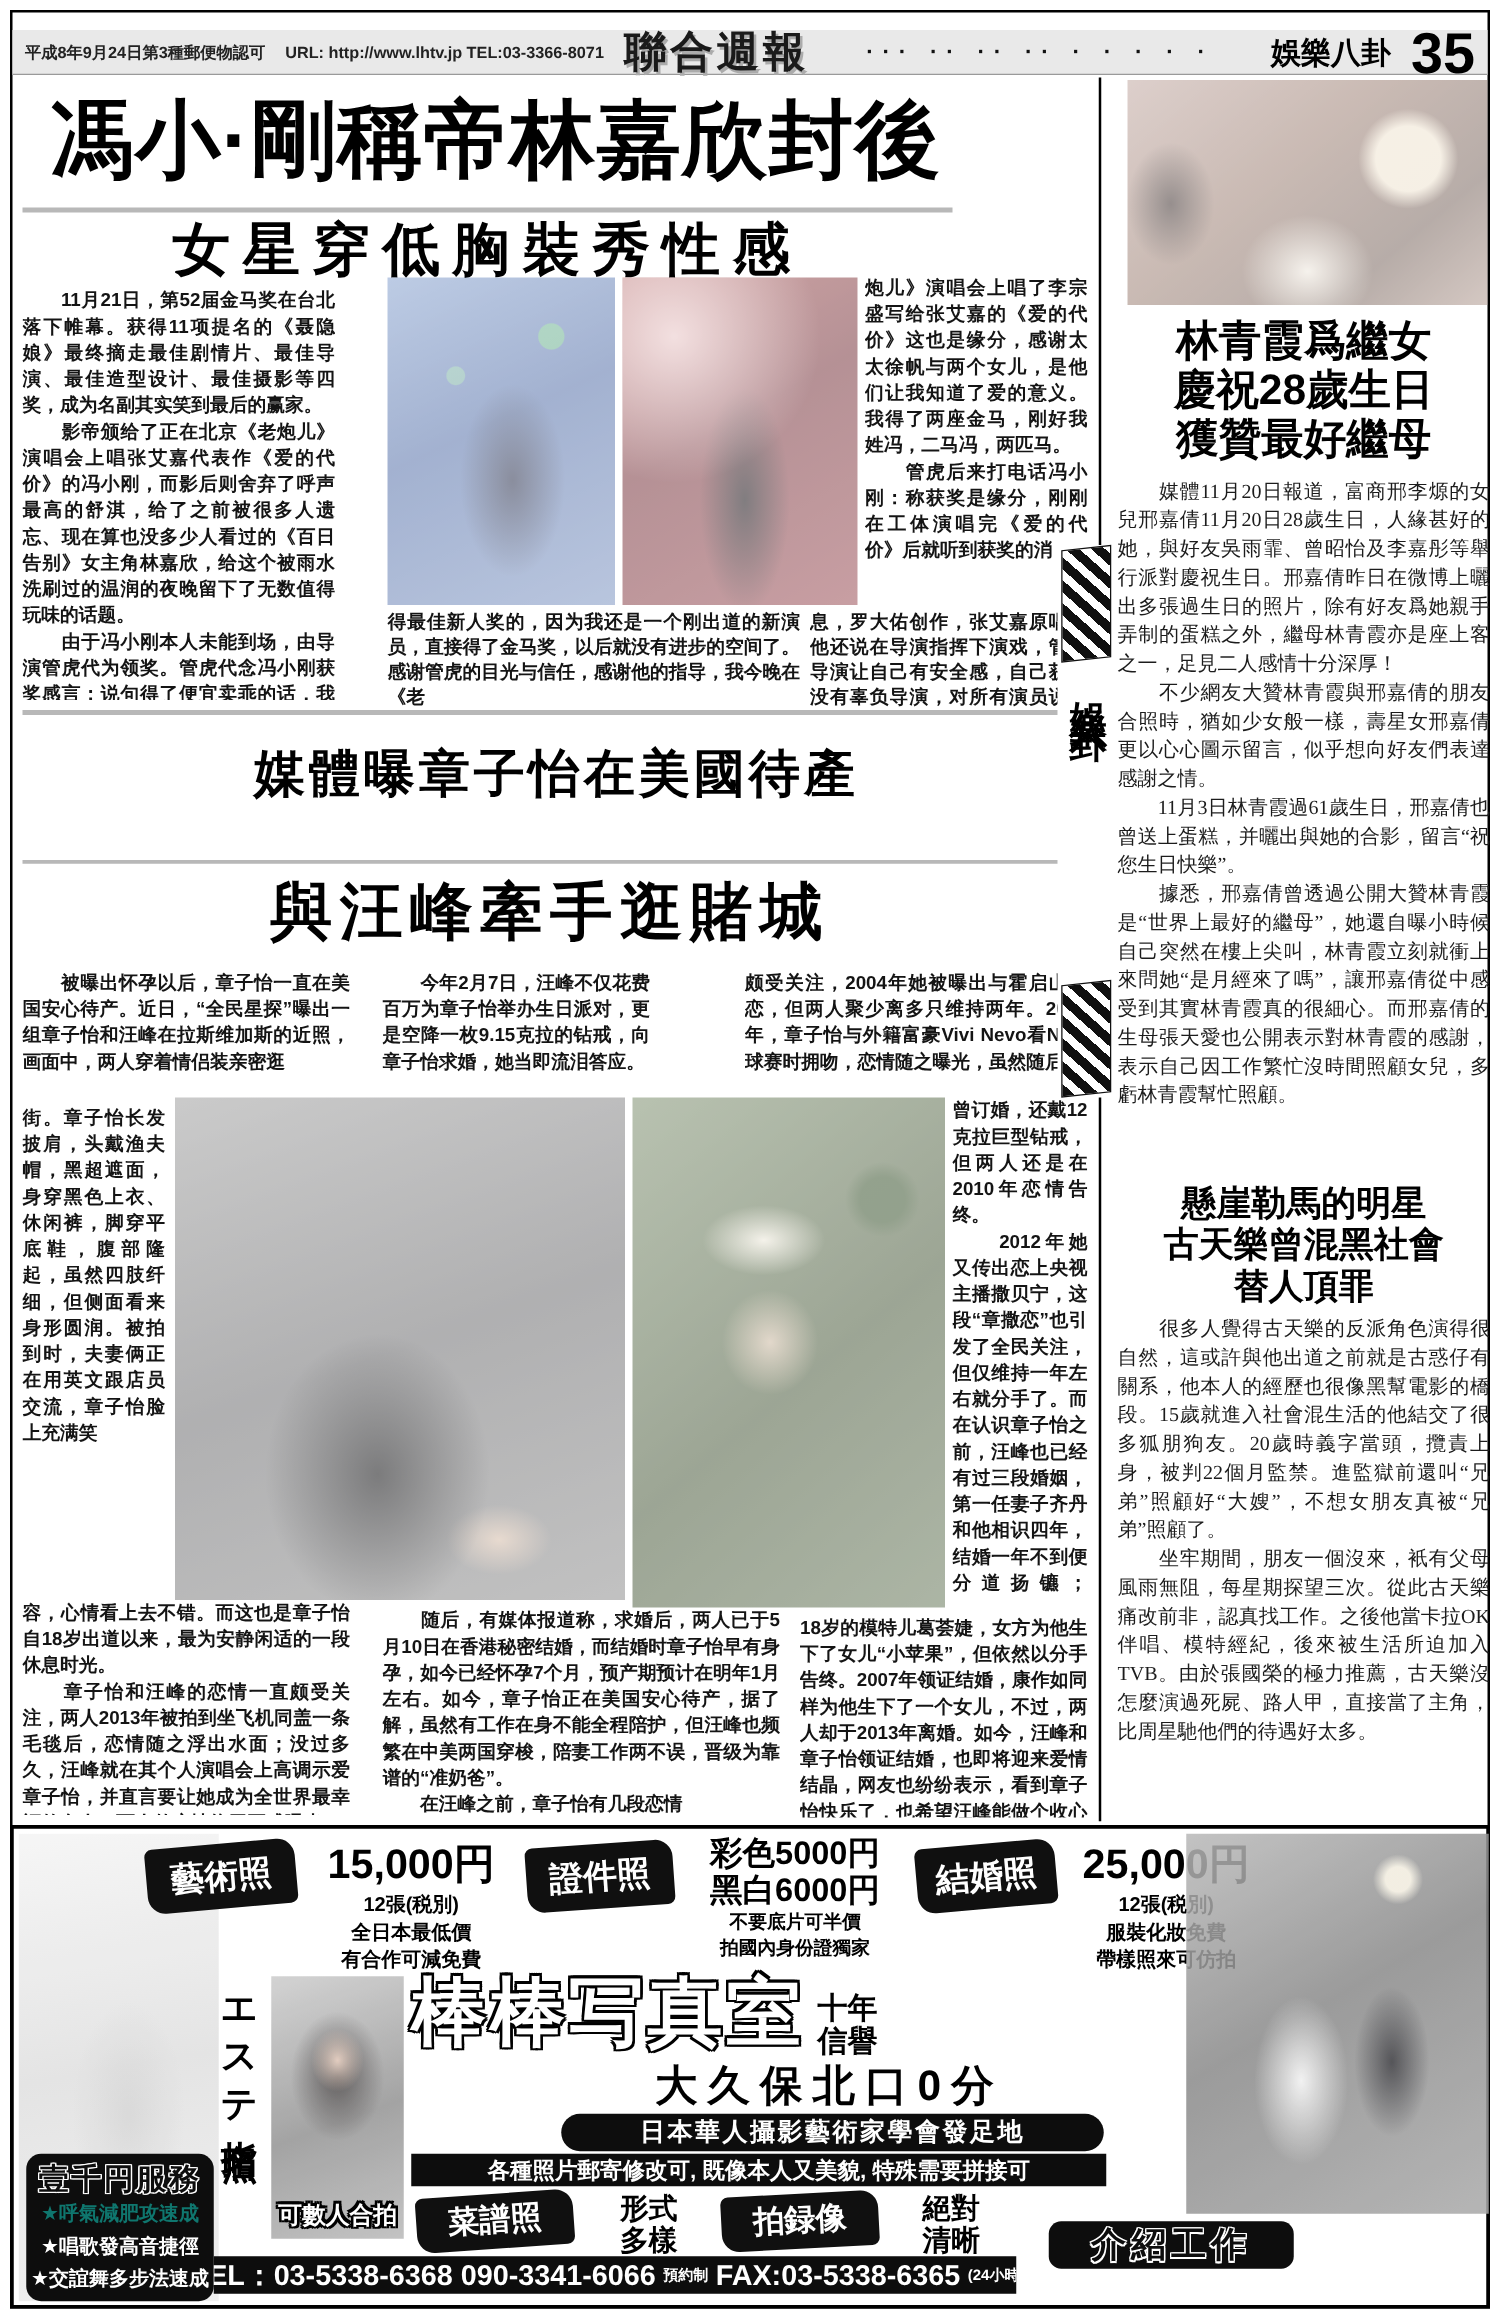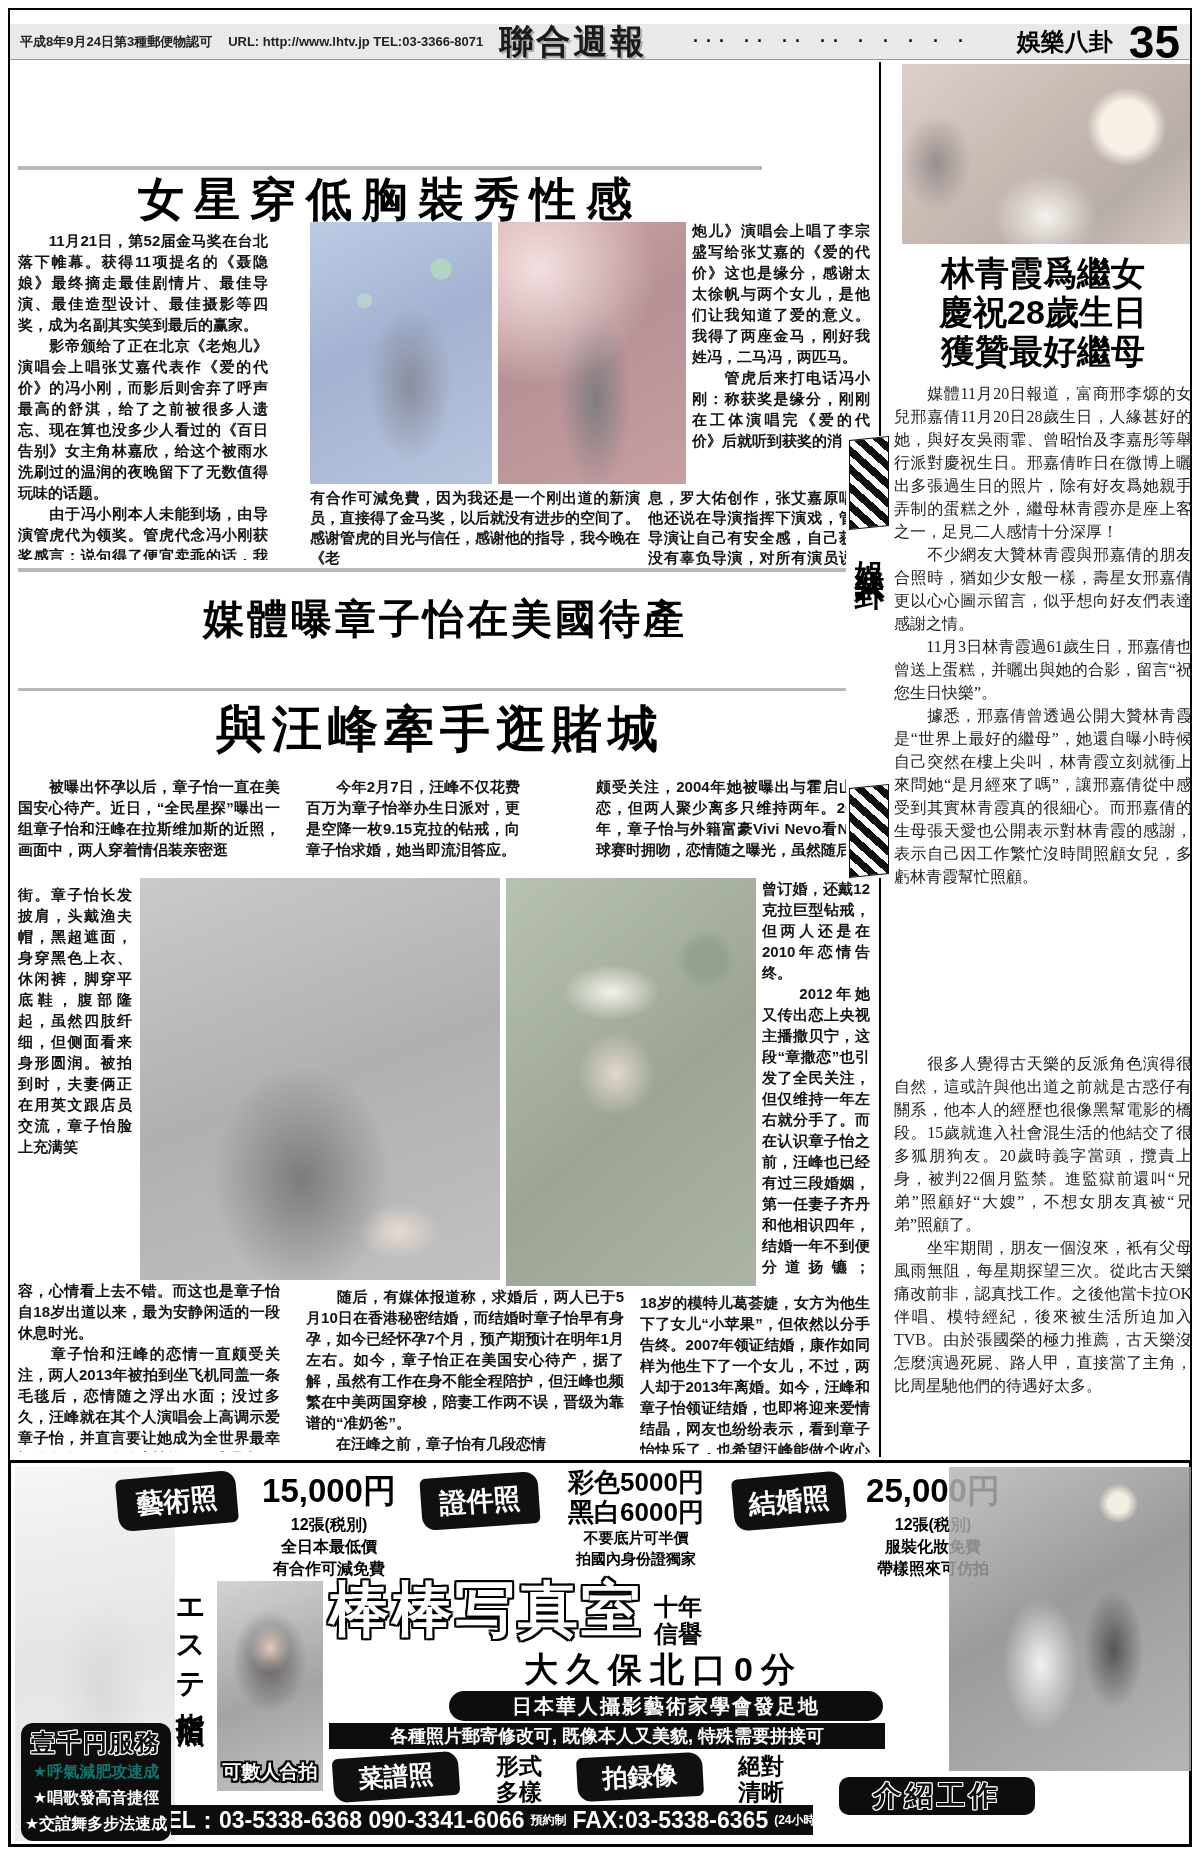--- a/index.html
+++ b/index.html
@@ -74,31 +74,32 @@
 
   <div class="abs header-bar" style="left:10px;top:24px;width:1180px;height:36px;">
     <span class="small-head">平成8年9月24日第3種郵便物認可</span>
     <span class="small-head">URL: http://www.lhtv.jp  TEL:03-3366-8071</span>
     <span class="masthead">聯合週報</span>
     <span class="dots">··· ·· ·· ·· · · · · ·</span>
     <span class="section-name">娛樂八卦</span>
     <span class="pagenum">35</span>
   </div>
 
+  <div class="abs hl" style="left:28px;top:66px;width:736px;height:92px;font-size:68px;line-height:92px;letter-spacing:1px;">馮小·剛稱帝林嘉欣封後</div>
   <div class="abs rule" style="left:18px;top:166px;width:744px;height:4px;"></div>
   <div class="abs calli" style="left:18px;top:172px;width:744px;height:54px;font-size:46px;line-height:54px;letter-spacing:10px;">女星穿低胸裝秀性感</div>
 
   <div class="abs txt" style="left:18px;top:230px;width:250px;height:330px;">　　11月21日，第52届金马奖在台北落下帷幕。获得11项提名的《聂隐娘》最终摘走最佳剧情片、最佳导演、最佳造型设计、最佳摄影等四奖，成为名副其实笑到最后的赢家。
 　　影帝颁给了正在北京《老炮儿》演唱会上唱张艾嘉代表作《爱的代价》的冯小刚，而影后则舍弃了呼声最高的舒淇，给了之前被很多人遗忘、现在算也没多少人看过的《百日告别》女主角林嘉欣，给这个被雨水洗刷过的温润的夜晚留下了无数值得玩味的话题。
 　　由于冯小刚本人未能到场，由导演管虎代为领奖。管虎代念冯小刚获奖感言：说句得了便宜卖乖的话，我应该</div>
   <div class="abs photo ph-concert" style="left:310px;top:222px;width:182px;height:262px;"></div>
   <div class="abs photo ph-stage" style="left:498px;top:222px;width:188px;height:262px;"></div>
   <div class="abs txt" style="left:692px;top:220px;width:178px;height:264px;">炮儿》演唱会上唱了李宗盛写给张艾嘉的《爱的代价》这也是缘分，感谢太太徐帆与两个女儿，是他们让我知道了爱的意义。我得了两座金马，刚好我姓冯，二马冯，两匹马。
 　　管虎后来打电话冯小刚：称获奖是缘分，刚刚在工体演唱完《爱的代价》后就听到获奖的消</div>
-  <div class="abs txt tight" style="left:310px;top:488px;width:330px;height:80px;">有合作可減免費，因为我还是一个刚出道的新演员，直接得了金马奖，以后就没有进步的空间了。感谢管虎的目光与信任，感谢他的指导，我今晚在《老</div>
+  <div class="abs txt tight" style="left:310px;top:488px;width:330px;height:80px;">得最佳新人奖的，因为我还是一个刚出道的新演员，直接得了金马奖，以后就没有进步的空间了。感谢管虎的目光与信任，感谢他的指导，我今晚在《老</div>
   <div class="abs txt tight" style="left:648px;top:488px;width:222px;height:80px;">息，罗大佑创作，张艾嘉原唱。他还说在导演指挥下演戏，管虎导演让自己有安全感，自己获奖没有辜负导演，对所有演员说一句得罪了。</div>
 
   <div class="abs rule" style="left:18px;top:568px;width:854px;height:4px;"></div>
   <div class="abs hl" style="left:18px;top:578px;width:854px;height:82px;font-size:41px;line-height:82px;letter-spacing:3px;">媒體曝章子怡在美國待產</div>
   <div class="abs rule" style="left:18px;top:688px;width:854px;height:3px;"></div>
   <div class="abs calli" style="left:195px;top:700px;width:490px;height:58px;font-size:50px;line-height:58px;letter-spacing:6px;">與汪峰牽手逛賭城</div>
 
   <div class="abs txt" style="left:18px;top:776px;width:262px;height:106px;">　　被曝出怀孕以后，章子怡一直在美国安心待产。近日，“全民星探”曝出一组章子怡和汪峰在拉斯维加斯的近照，画面中，两人穿着情侣装亲密逛</div>
   <div class="abs txt" style="left:18px;top:884px;width:114px;height:392px;">街。章子怡长发披肩，头戴渔夫帽，黑超遮面，身穿黑色上衣、休闲裤，脚穿平底鞋，腹部隆起，虽然四肢纤细，但侧面看来身形圆润。被拍到时，夫妻俩正在用英文跟店员交流，章子怡脸上充满笑</div>
   <div class="abs txt" style="left:18px;top:1280px;width:262px;height:172px;">容，心情看上去不错。而这也是章子怡自18岁出道以来，最为安静闲适的一段休息时光。
@@ -121,20 +122,23 @@
   </div>
 
   <div class="abs photo ph-party" style="left:902px;top:64px;width:288px;height:180px;"></div>
   <div class="abs sb-title" style="left:896px;top:254px;width:294px;height:120px;font-size:34px;line-height:39px;">林青霞爲繼女
 慶祝28歲生日
 獲贊最好繼母</div>
   <div class="abs serifbody" style="left:894px;top:382px;width:298px;height:556px;">　　媒體11月20日報道，富商邢李㷧的女兒邢嘉倩11月20日28歲生日，人緣甚好的她，與好友吳雨霏、曾昭怡及李嘉彤等舉行派對慶祝生日。邢嘉倩昨日在微博上曬出多張過生日的照片，除有好友爲她親手弄制的蛋糕之外，繼母林青霞亦是座上客之一，足見二人感情十分深厚！
 　　不少網友大贊林青霞與邢嘉倩的朋友合照時，猶如少女般一樣，壽星女邢嘉倩更以心心圖示留言，似乎想向好友們表達感謝之情。
 　　11月3日林青霞過61歲生日，邢嘉倩也曾送上蛋糕，并曬出與她的合影，留言“祝您生日快樂”。
 　　據悉，邢嘉倩曾透過公開大贊林青霞是“世界上最好的繼母”，她還自曝小時候自己突然在樓上尖叫，林青霞立刻就衝上來問她“是月經來了嗎”，讓邢嘉倩從中感受到其實林青霞真的很細心。而邢嘉倩的生母張天愛也公開表示對林青霞的感謝，表示自己因工作繁忙沒時間照顧女兒，多虧林青霞幫忙照顧。</div>
+  <div class="abs sb-title" style="left:896px;top:946px;width:294px;height:100px;font-size:28px;line-height:33px;">懸崖勒馬的明星
+古天樂曾混黑社會
+替人頂罪</div>
   <div class="abs serifbody" style="left:894px;top:1052px;width:298px;height:402px;">　　很多人覺得古天樂的反派角色演得很自然，這或許與他出道之前就是古惑仔有關系，他本人的經歷也很像黑幫電影的橋段。15歲就進入社會混生活的他結交了很多狐朋狗友。20歲時義字當頭，攬責上身，被判22個月監禁。進監獄前還叫“兄弟”照顧好“大嫂”，不想女朋友真被“兄弟”照顧了。
 　　坐牢期間，朋友一個沒來，衹有父母風雨無阻，每星期探望三次。從此古天樂痛改前非，認真找工作。之後他當卡拉OK伴唱、模特經紀，後來被生活所迫加入TVB。由於張國榮的極力推薦，古天樂沒怎麼演過死屍、路人甲，直接當了主角，比周星馳他們的待遇好太多。</div>
 
   <div class="abs" style="left:8px;top:1460px;width:1184px;height:387px;border:3px solid #000;background:#fff;">
 
     <div class="abs photo ph-bride" style="left:4px;top:4px;width:160px;height:374px;"></div>
     <div class="abs" style="left:10px;top:260px;width:150px;height:118px;background:#0d0d0d;border-radius:12px;padding:4px 2px;text-align:center;">
       <div class="outline-on-black" style="font-size:24px;font-weight:900;letter-spacing:2px;white-space:nowrap;">壹千円服務</div>
       <div style="color:#0f766e;font-size:16px;line-height:26px;font-weight:700;white-space:nowrap;">★呼氣減肥攻速成</div>
       <div style="color:#fff;font-size:16px;line-height:26px;font-weight:700;white-space:nowrap;">★唱歌發高音捷徑</div>

